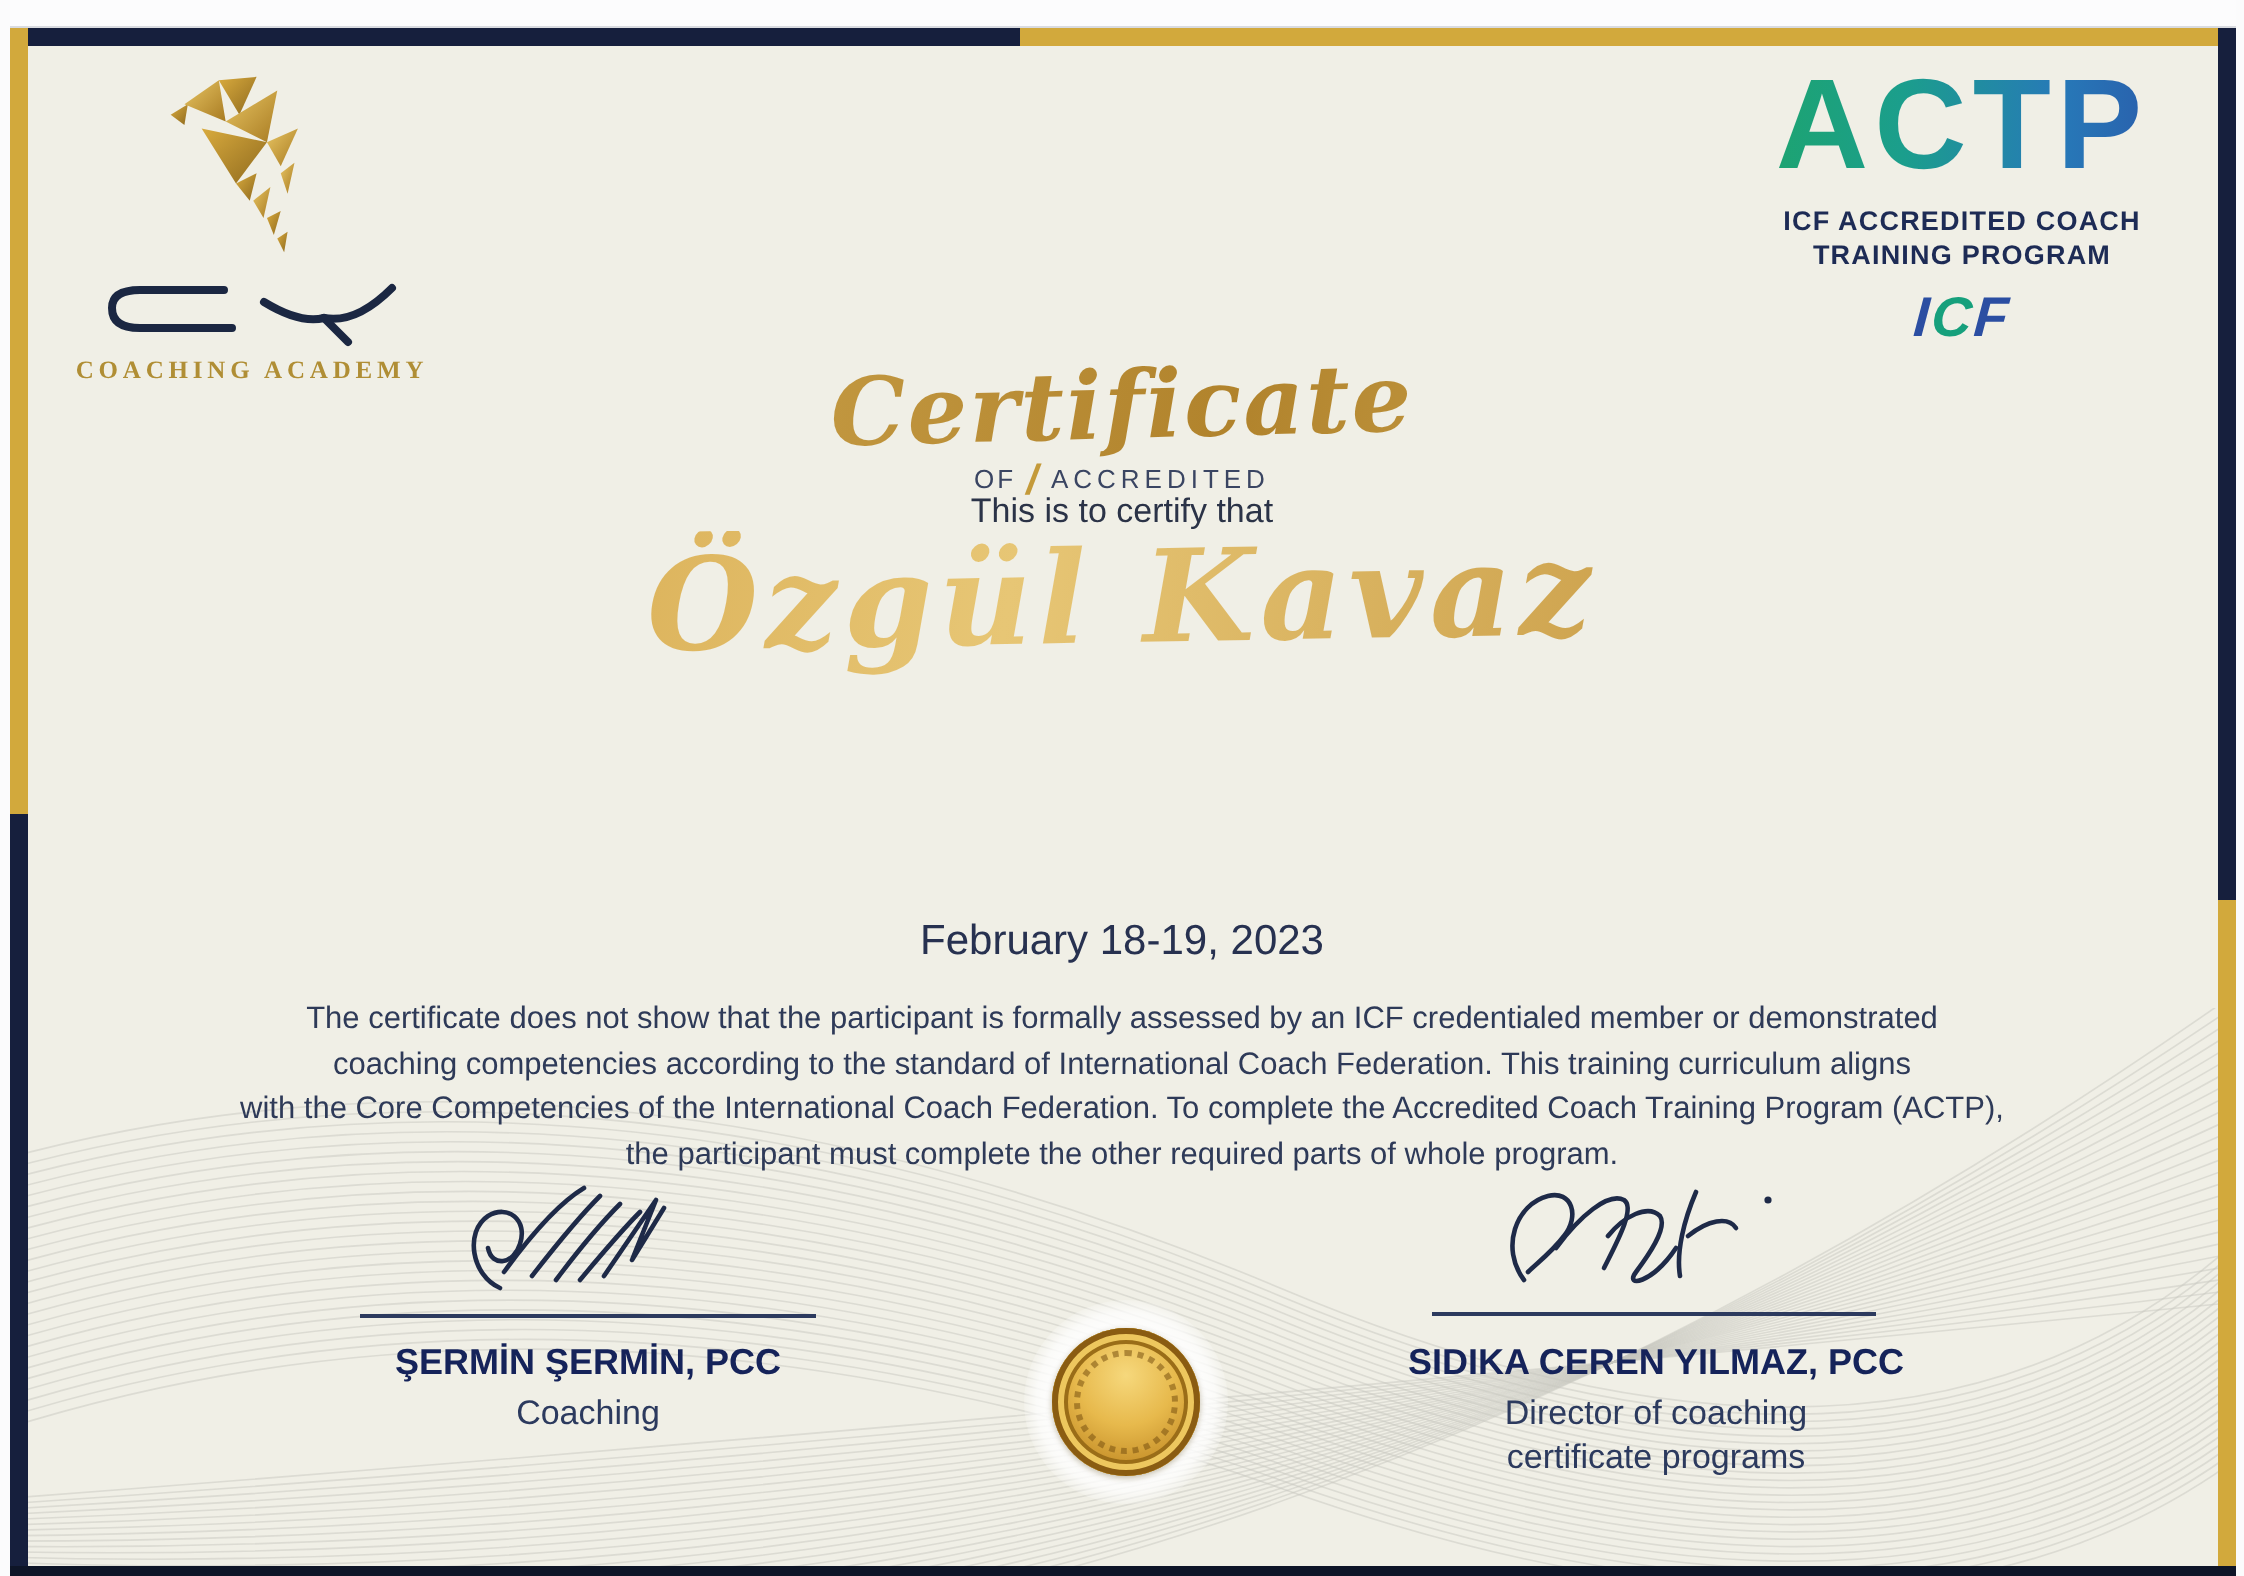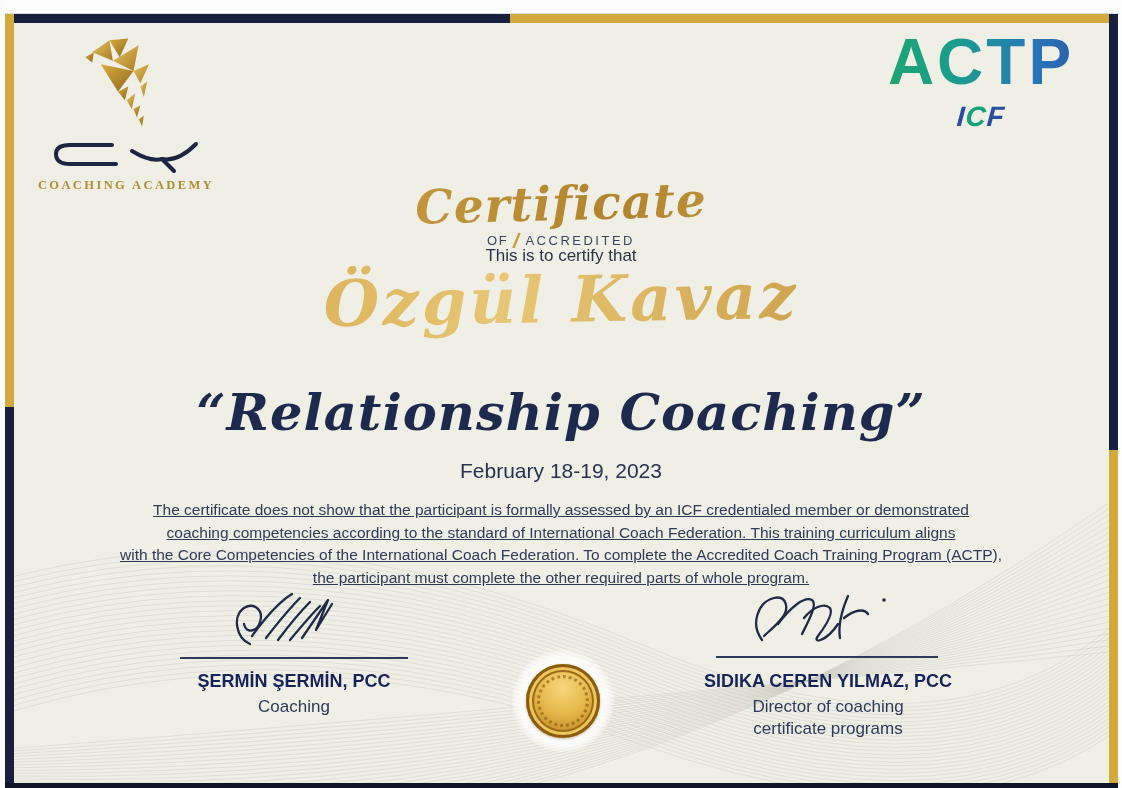--- a/index.html
+++ b/index.html
@@ -48,21 +48,21 @@
   .t-of{top:229px;font-size:13px;color:#3a4562;letter-spacing:1.5px;}
   .t-of .slash{color:#c49a3a;font-size:21px;font-style:italic;font-weight:bold;vertical-align:-3px;padding:0 5px;}
   .t-of .att{letter-spacing:2.5px;}
   .t-certify{top:246px;font-size:17px;color:#2b3347;}
   .recipient{top:262px;font-family:"DejaVu Serif",serif;font-style:italic;font-weight:bold;font-size:64px;letter-spacing:3px;
     background:linear-gradient(100deg,#cf9c3c 5%,#e7c675 45%,#b9862e 95%);
     -webkit-background-clip:text;background-clip:text;color:transparent;transform:rotate(-1deg);}
   .completion{top:356px;font-size:18.5px;color:#273150;letter-spacing:-0.1px;}
   .course{top:382px;font-family:"DejaVu Serif",serif;font-style:italic;font-weight:bold;font-size:51px;letter-spacing:1px;color:#1e2a4d;}
   .date{top:459px;font-size:21px;color:#273150;}
-  .disclaimer{top:499px;font-size:15.5px;line-height:22.5px;color:#2e3a58;text-decoration:underline;}
+  .disclaimer{top:499px;font-size:15.5px;line-height:22.5px;color:#2e3a58;}
 
   
   .sig-svg{position:absolute;z-index:3;}
   .sig-left-svg{left:228px;top:586px;}
   .sig-right-svg{left:748px;top:584px;}
   .sig-line{position:absolute;height:2px;background:#2c3a5e;z-index:3;}
   .sig-line-left{left:180px;top:657px;width:228px;}
   .sig-line-right{left:716px;top:656px;width:222px;}
   .sig-name{position:absolute;text-align:center;font-size:18px;font-weight:bold;color:#15235a;z-index:3;}
   .sig-role{position:absolute;text-align:center;font-size:17px;color:#2c3a5e;z-index:3;}
@@ -183,32 +183,35 @@
         <path d="M82 13 Q100 24 112 21"></path>
         <path d="M146 6 Q128 24 112 21"></path>
         <path d="M112 21 L124 33"></path>
       </g>
     </svg>
     <div class="cy-academy">COACHING ACADEMY</div>
   </div>
 
   <div class="actp-block">
     <div class="actp-word">ACTP</div>
+    <div class="actp-sub">
+      <div>ICF ACCREDITED COACH</div>
+      <div>TRAINING PROGRAM</div>
+    </div>
     <div class="icf-word"><span class="icf-i">I</span><span class="icf-c">C</span><span class="icf-f">F</span></div>
   </div>
 
   <div class="cline t-script">Certificate</div>
   <div class="cline t-of">
     <span>OF</span><span class="slash">/</span><span class="att">ACCREDITED</span>
   </div>
   <div class="cline t-certify">This is to certify that</div>
 
   <div class="cline recipient">Özgül Kavaz</div>
 
-  <div class="cline course">“Relationship Coaching”</div>
   <div class="cline date">February 18-19, 2023</div>
   <div class="cline disclaimer">
     <div>The certificate does not show that the participant is formally assessed by an ICF credentialed member or demonstrated</div>
     <div>coaching competencies according to the standard of International Coach Federation. This training curriculum aligns</div>
     <div>with the Core Competencies of the International Coach Federation. To complete the Accredited Coach Training Program (ACTP),</div>
     <div>the participant must complete the other required parts of whole program.</div>
   </div>
 
   <svg class="sig-svg sig-left-svg" width="150" height="66" viewBox="0 0 150 66">
     <path d="M22 58 C8 52 4 30 16 22 C26 16 36 24 32 36 C29 46 18 48 16 38"></path>

